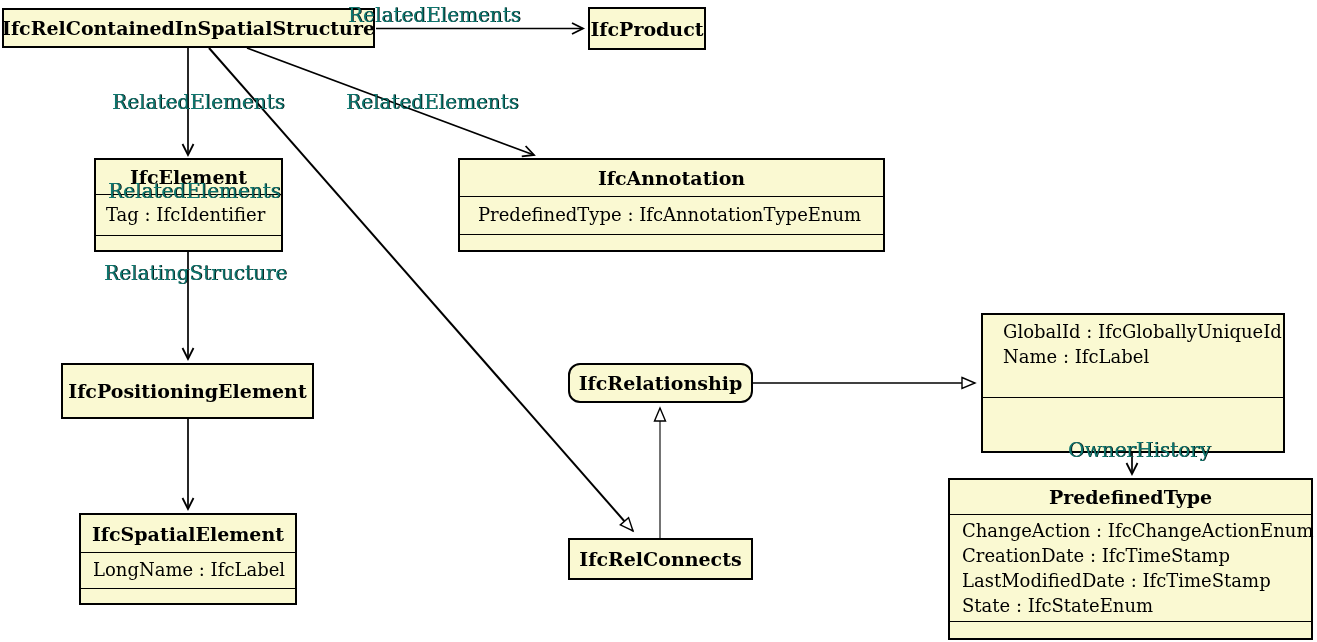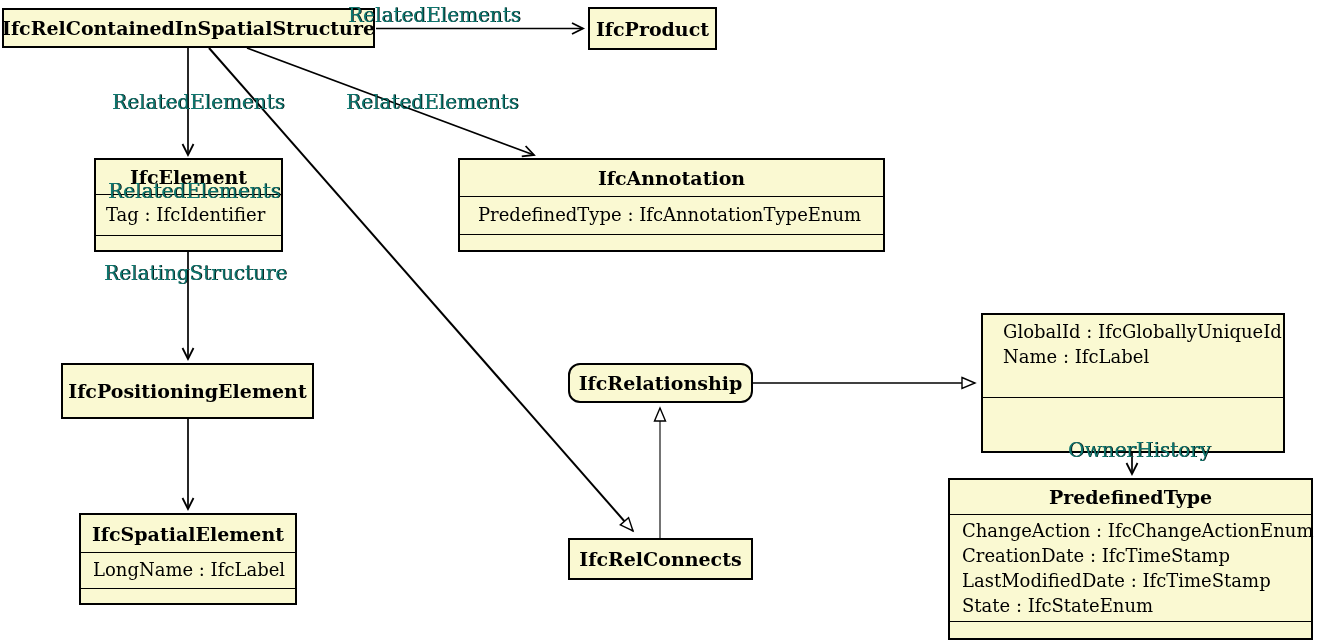--- a/index.html
+++ b/index.html
@@ -63,21 +63,21 @@
     <line x1="753" y1="383" x2="975" y2="383" stroke="#000" stroke-width="1.7" marker-end="url(#tri)"></line>
     <line x1="188" y1="252" x2="188" y2="359" stroke="#000" stroke-width="1.7" marker-end="url(#vee)"></line>
     <line x1="188" y1="403" x2="188" y2="509" stroke="#000" stroke-width="1.7" marker-end="url(#vee)"></line>
     <line x1="1132" y1="453" x2="1132" y2="474" stroke="#000" stroke-width="1.7" marker-end="url(#vee)"></line>
   </svg>
 
   <div class="node simple" style="left:2px;top:8px;width:373px;height:40px;">
     <span>IfcRelContainedInSpatialStructure</span>
   </div>
 
-  <div class="node simple" style="left:588px;top:7px;width:129px;height:43px;">
+  <div class="node simple" style="left:588px;top:7px;width:118px;height:43px;">
     <span>IfcProduct</span>
   </div>
 
   <div class="node multi" style="left:94px;top:158px;width:189px;height:94px;">
     <div class="sec title" style="flex:0 0 35px;">IfcElement</div>
     <div class="sec attrs" style="flex:0 0 41px;padding:8px 0 0 10px;line-height:24px;">
       <div>Tag : IfcIdentifier</div>
     </div>
     <div class="sec empty"></div>
   </div>

